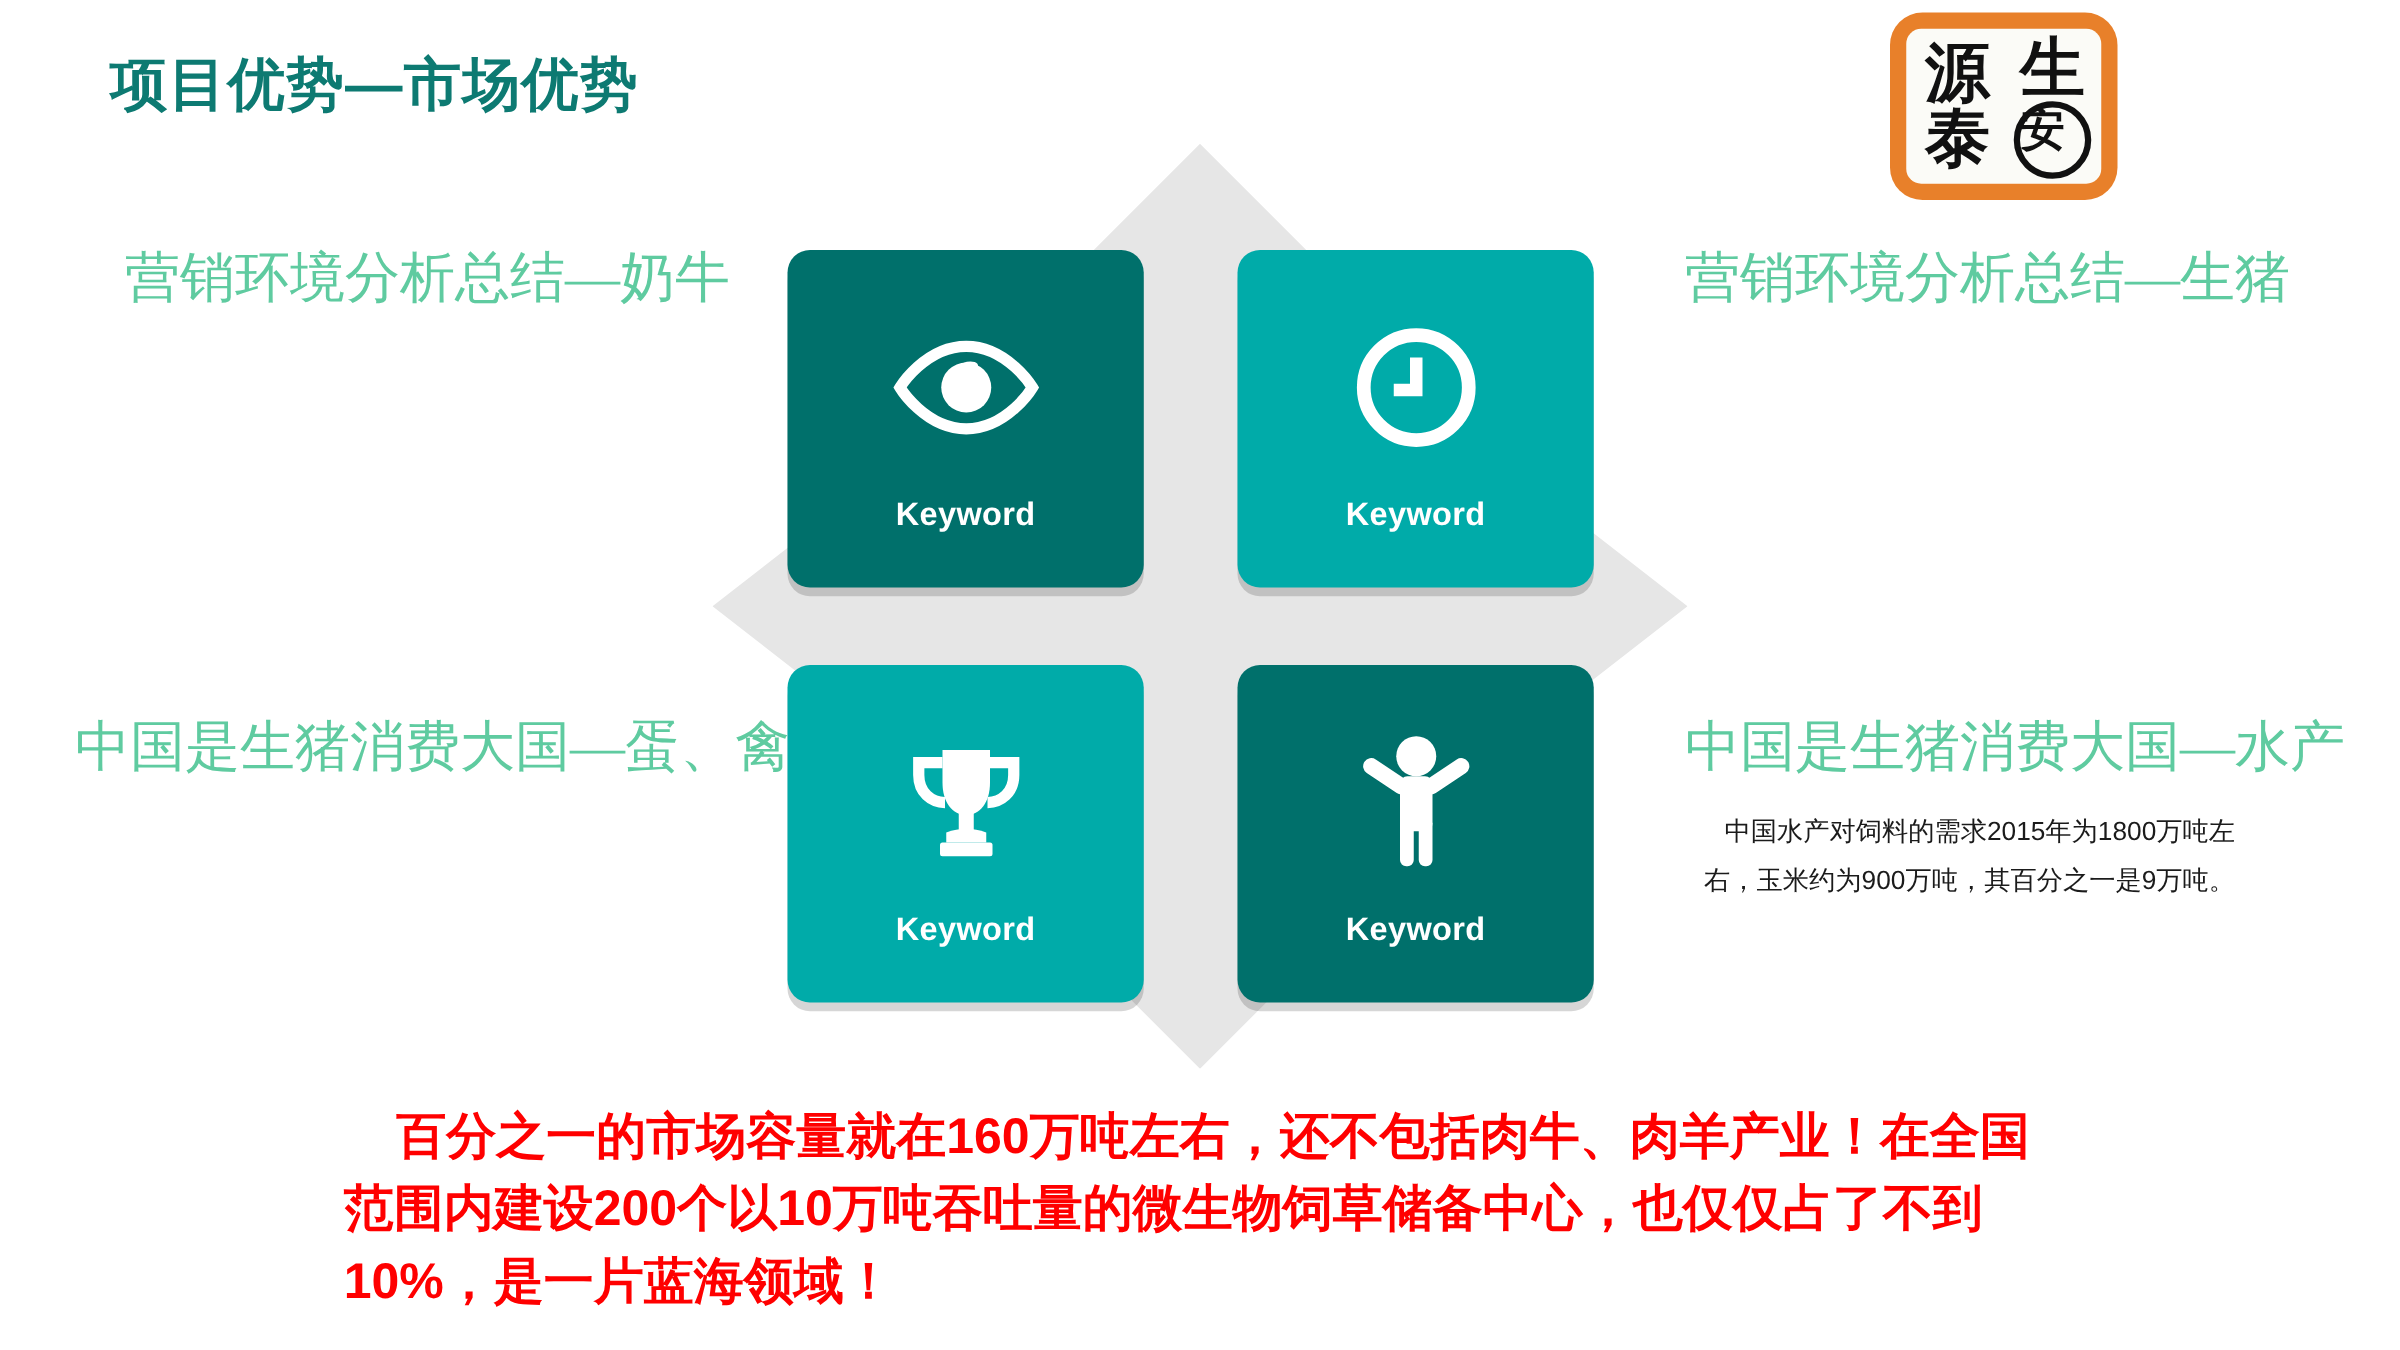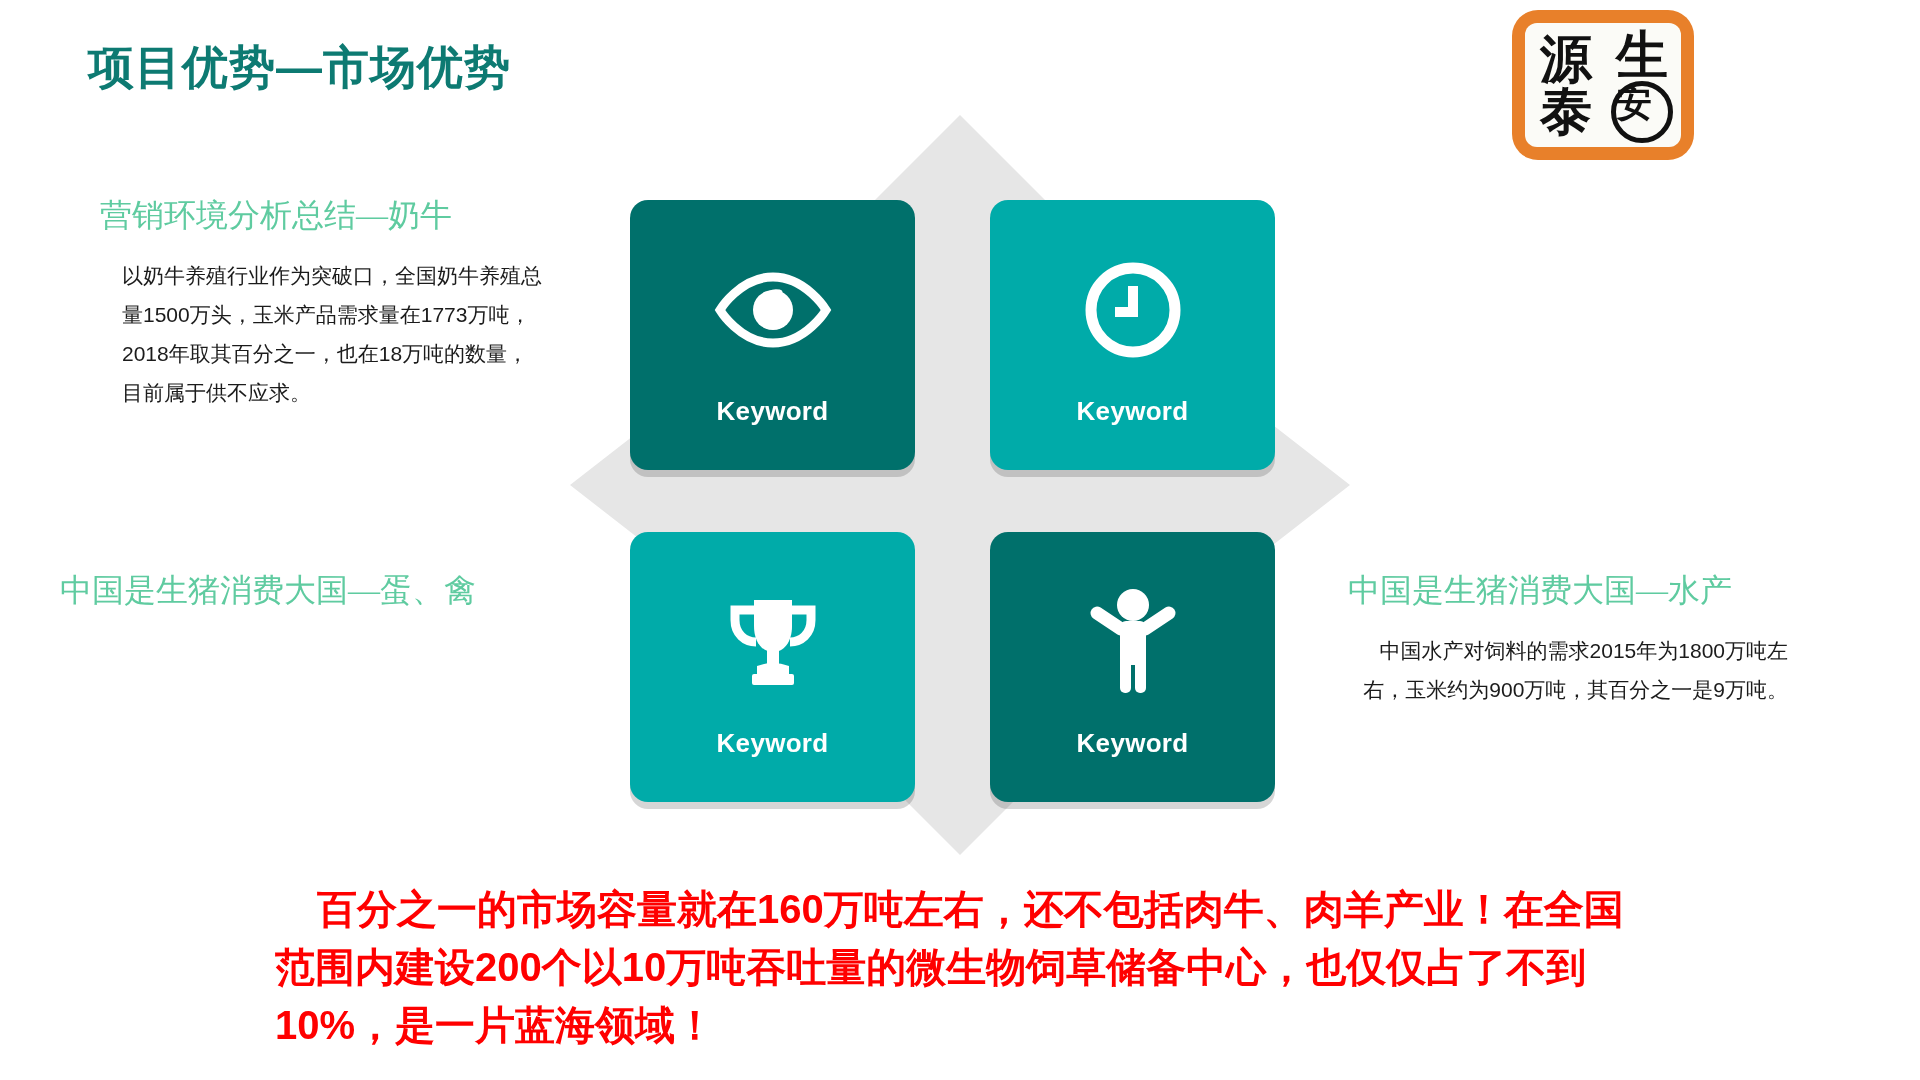--- a/index.html
+++ b/index.html
@@ -118,21 +118,21 @@
     color: #ffffff;
     font-size: 26px;
     font-weight: bold;
     letter-spacing: 0.3px;
   }
 
   
   .block { position: absolute; z-index: 3; }
   .block h2 {
     font-family: "Liberation Serif", "DejaVu Serif", serif;
-    font-size: 32px;
+    font-size: 44px;
     font-weight: normal;
     color: #5FCBA0;
     line-height: 1.25;
     white-space: nowrap;
   }
   .block p {
     margin-top: 22px;
     font-size: 21px;
     color: #1b1b1b;
     line-height: 1.85;
@@ -235,24 +235,24 @@
           <rect x="52" y="68" width="11" height="38" rx="5" fill="#ffffff"></rect>
         </svg>
       </div>
       <div class="kw">Keyword</div>
     </div>
 
   </div>
 
   <div class="block block-cow">
     <h2>营销环境分析总结—奶牛</h2>
-    <p>以奶牛养殖行业作为突破口，全国奶牛养殖总量1500万头，玉米产品需求量在1773万吨，2018年取其百分之一，也在18万吨的数量，目前属于供不应求。</p>
   </div>
 
   <div class="block block-pig">
+    <h2>营销环境分析总结—生猪</h2>
   </div>
 
   <div class="block block-egg">
     <h2>中国是生猪消费大国—蛋、禽</h2>
   </div>
 
   <div class="block block-aqua">
     <h2>中国是生猪消费大国—水产</h2>
     <p>中国水产对饲料的需求2015年为1800万吨左右，玉米约为900万吨，其百分之一是9万吨。</p>
   </div>

